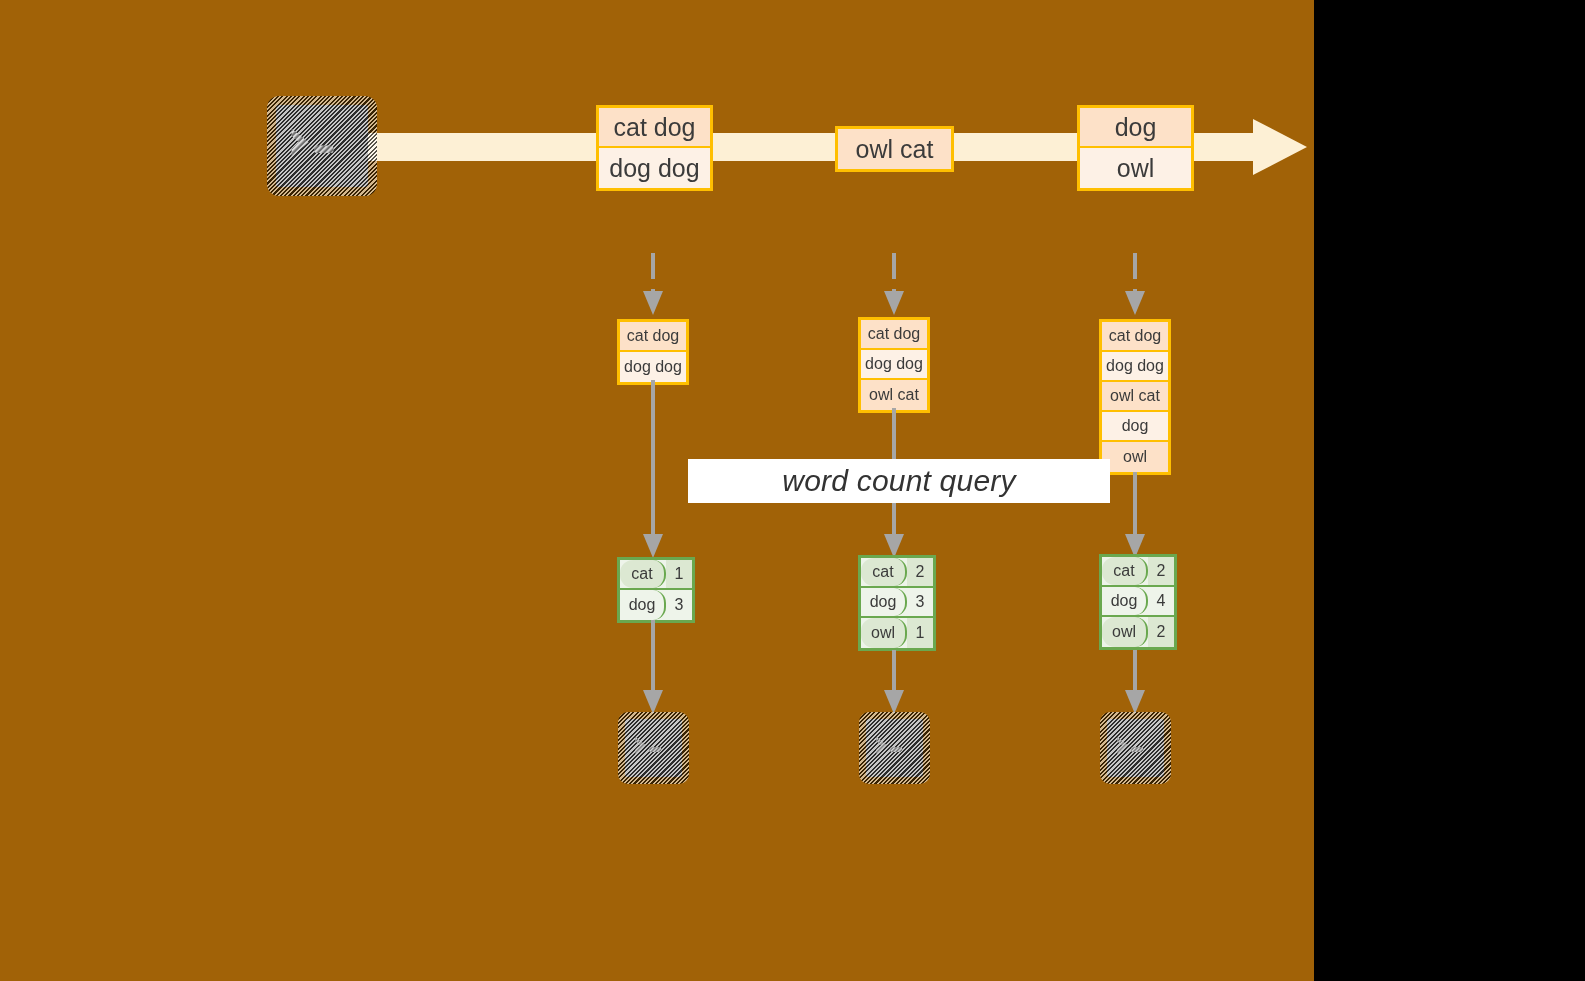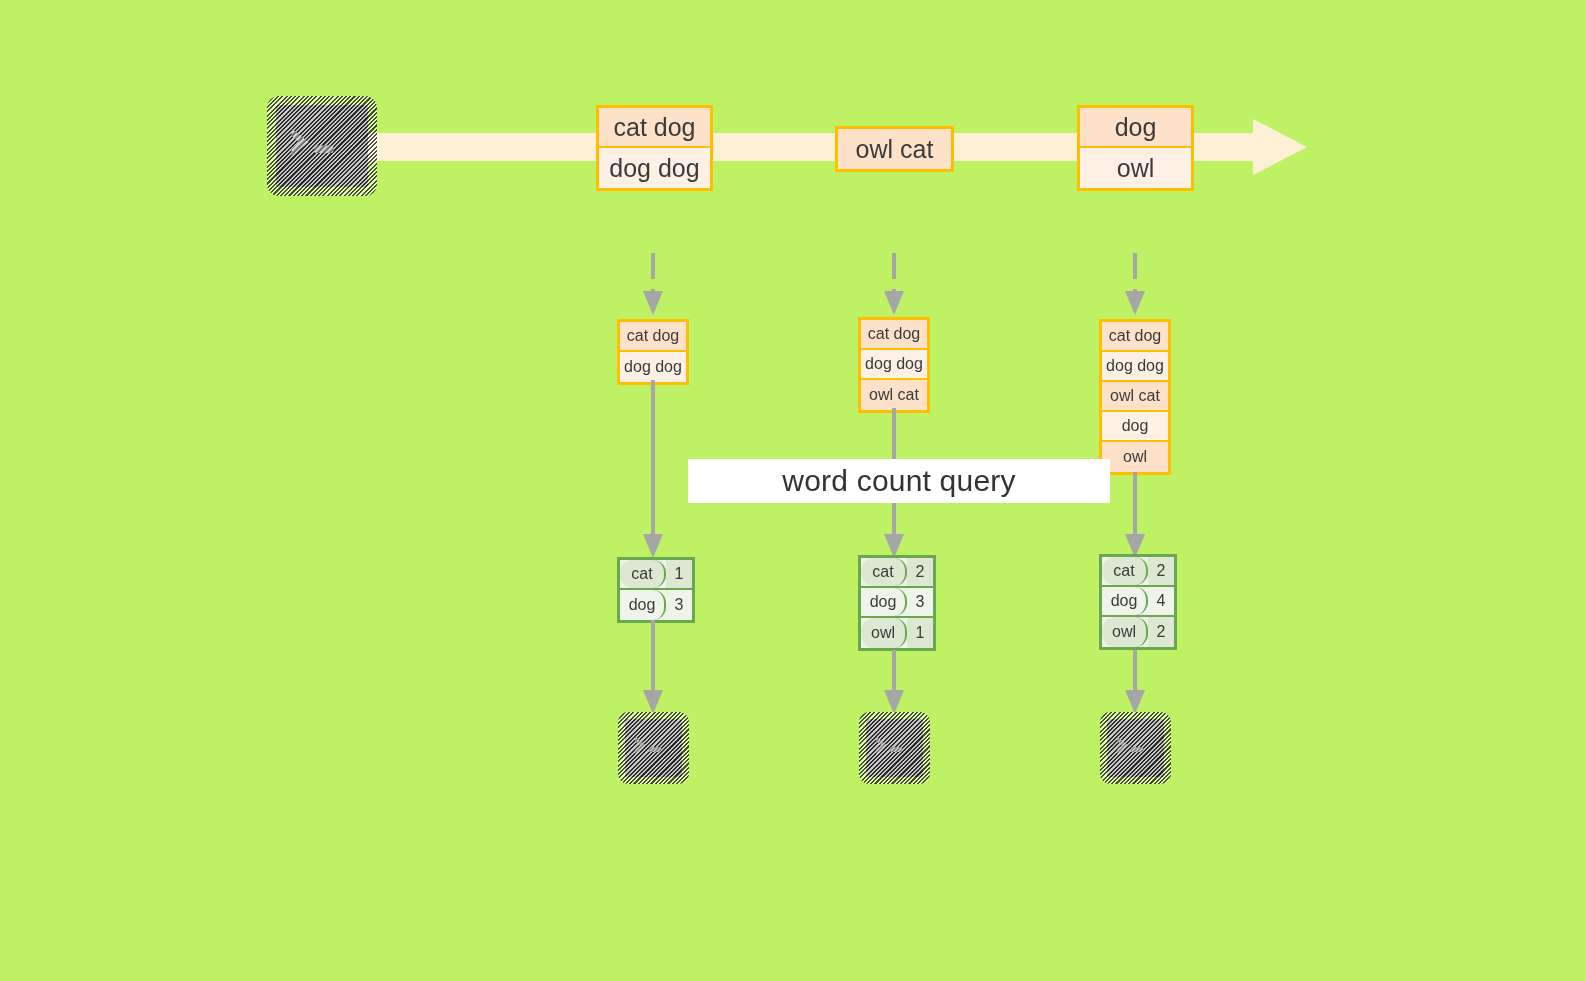--- a/index.html
+++ b/index.html
@@ -7,23 +7,23 @@
     margin: 0;
     padding: 0;
     background: #000000;
   }
   body {
     font-family: "Liberation Sans", sans-serif;
     -webkit-font-smoothing: antialiased;
   }
   #stage {
     position: relative;
-    width: 1585px;
+    width: 1314px;
     height: 981px;
-    background: #bef264;
+    background: #a16207;
     overflow: hidden;
   }
 
   
   .terminal {
     position: absolute;
     box-sizing: border-box;
     background: #808080;
     border-radius: 12px;
     
@@ -128,20 +128,21 @@
   .querylabel {
     position: absolute;
     box-sizing: border-box;
     background: #ffffff;
     color: #333333;
     display: flex;
     align-items: center;
     justify-content: center;
     font-size: 30px;
     letter-spacing: 0.2px;
+    font-style: italic;
   }
 </style>
 </head>
 <body>
 
 <div id="stage">
 
   <div class="stream-arrow">
     <svg viewBox="0 0 955 66" preserveAspectRatio="none" aria-hidden="true">
       <polygon points="0,19 901,19 901,5 955,33 901,61 901,47 0,47" fill="#fdf0d5"></polygon>

